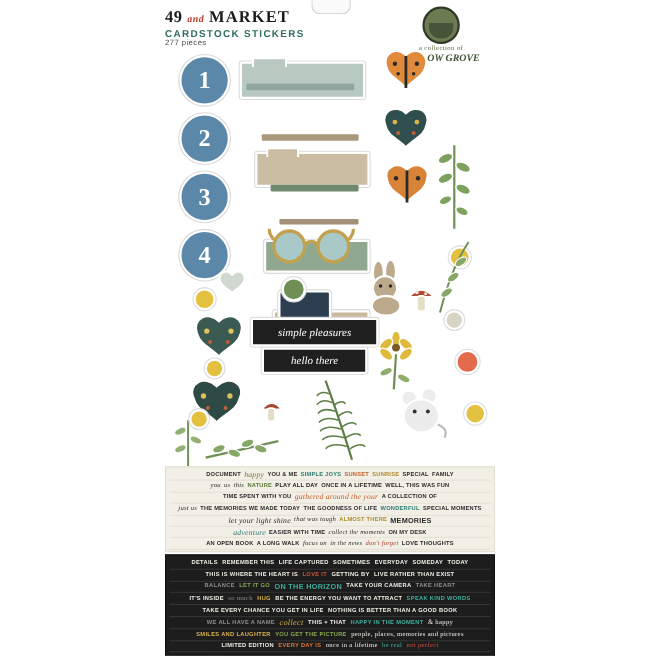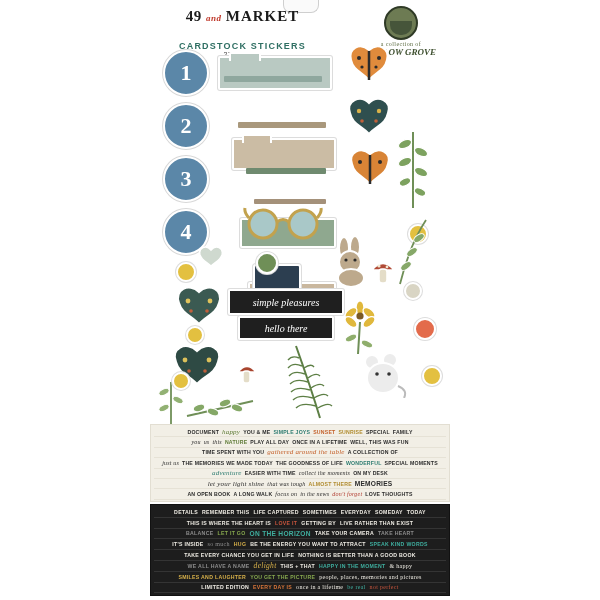--- a/index.html
+++ b/index.html
@@ -18,21 +18,21 @@
     width: 600px;
     height: 600px;
     background: #ffffff;
   }
   
   .brand {
     position: absolute;
     left: 150px;
     top: 8px;
     width: 185px;
-    text-align: center;
+    text-align: left;
   }
   .brand-top {
     font-family: "Liberation Serif", serif;
     font-size: 15px;
     font-weight: bold;
     letter-spacing: .5px;
     color: #1b1b1b;
   }
   .brand-top .num { color: #1b1b1b; }
   .brand-top .mk { letter-spacing: 1px; }
@@ -46,21 +46,21 @@
     font-family: "Liberation Serif", serif;
     font-size: 7px;
     color: #333;
     margin-top: 1px;
   }
   .brand-sub .script {
     font-style: italic;
     font-size: 8px;
   }
   .brand-title {
-    margin-top: 16px;
+    margin-top: 1px;
     font-size: 9px;
     font-weight: bold;
     letter-spacing: 1.2px;
     color: #2f6f63;
   }
   .brand-count {
     font-size: 7px;
     color: #444;
     letter-spacing: .4px;
   }
@@ -550,41 +550,41 @@
       <span class="w serif">you</span>
       <span class="w serif">us</span>
       <span class="w serif">this</span>
       <span class="w green">NATURE</span>
       <span class="w">PLAY ALL DAY</span>
       <span class="w">ONCE IN A LIFETIME</span>
       <span class="w">WELL, THIS WAS FUN</span>
     </div>
     <div class="row">
       <span class="w">TIME SPENT WITH YOU</span>
-      <span class="w script orange">gathered around the table</span>
+      <span class="w script orange">gathered around the your</span>
       <span class="w">A COLLECTION OF</span>
     </div>
     <div class="row">
       <span class="w serif">just us</span>
       <span class="w">THE MEMORIES WE MADE TODAY</span>
       <span class="w">THE GOODNESS OF LIFE</span>
       <span class="w teal">WONDERFUL</span>
       <span class="w">SPECIAL MOMENTS</span>
     </div>
     <div class="row">
+      <span class="w script">let your light shine</span>
+      <span class="w serif">that was tough</span>
+      <span class="w gold">ALMOST THERE</span>
+      <span class="w big">MEMORIES</span>
+    </div>
+    <div class="row">
       <span class="w script teal">adventure</span>
       <span class="w">EASIER WITH TIME</span>
       <span class="w serif">collect the moments</span>
       <span class="w">ON MY DESK</span>
-    </div>
-    <div class="row">
-      <span class="w script">let your light shine</span>
-      <span class="w serif">that was tough</span>
-      <span class="w gold">ALMOST THERE</span>
-      <span class="w big">MEMORIES</span>
     </div>
     <div class="row">
       <span class="w">AN OPEN BOOK</span>
       <span class="w">A LONG WALK</span>
       <span class="w serif">focus on</span>
       <span class="w serif">in the news</span>
       <span class="w serif red">don't forget</span>
       <span class="w">LOVE THOUGHTS</span>
     </div>
     <div class="row">
@@ -623,21 +623,21 @@
       <span class="w gold">HUG</span>
       <span class="w">BE THE ENERGY YOU WANT TO ATTRACT</span>
       <span class="w teal">SPEAK KIND WORDS</span>
     </div>
     <div class="row">
       <span class="w">TAKE EVERY CHANCE YOU GET IN LIFE</span>
       <span class="w">NOTHING IS BETTER THAN A GOOD BOOK</span>
     </div>
     <div class="row">
       <span class="w mute">WE ALL HAVE A NAME</span>
-      <span class="w script gold">delight</span>
+      <span class="w script gold">collect</span>
       <span class="w">THIS + THAT</span>
       <span class="w teal">HAPPY IN THE MOMENT</span>
       <span class="w serif">&amp; happy</span>
     </div>
     <div class="row">
       <span class="w gold">SMILES AND LAUGHTER</span>
       <span class="w green">YOU GET THE PICTURE</span>
       <span class="w serif">people, places, memories and pictures</span>
     </div>
     <div class="row">

